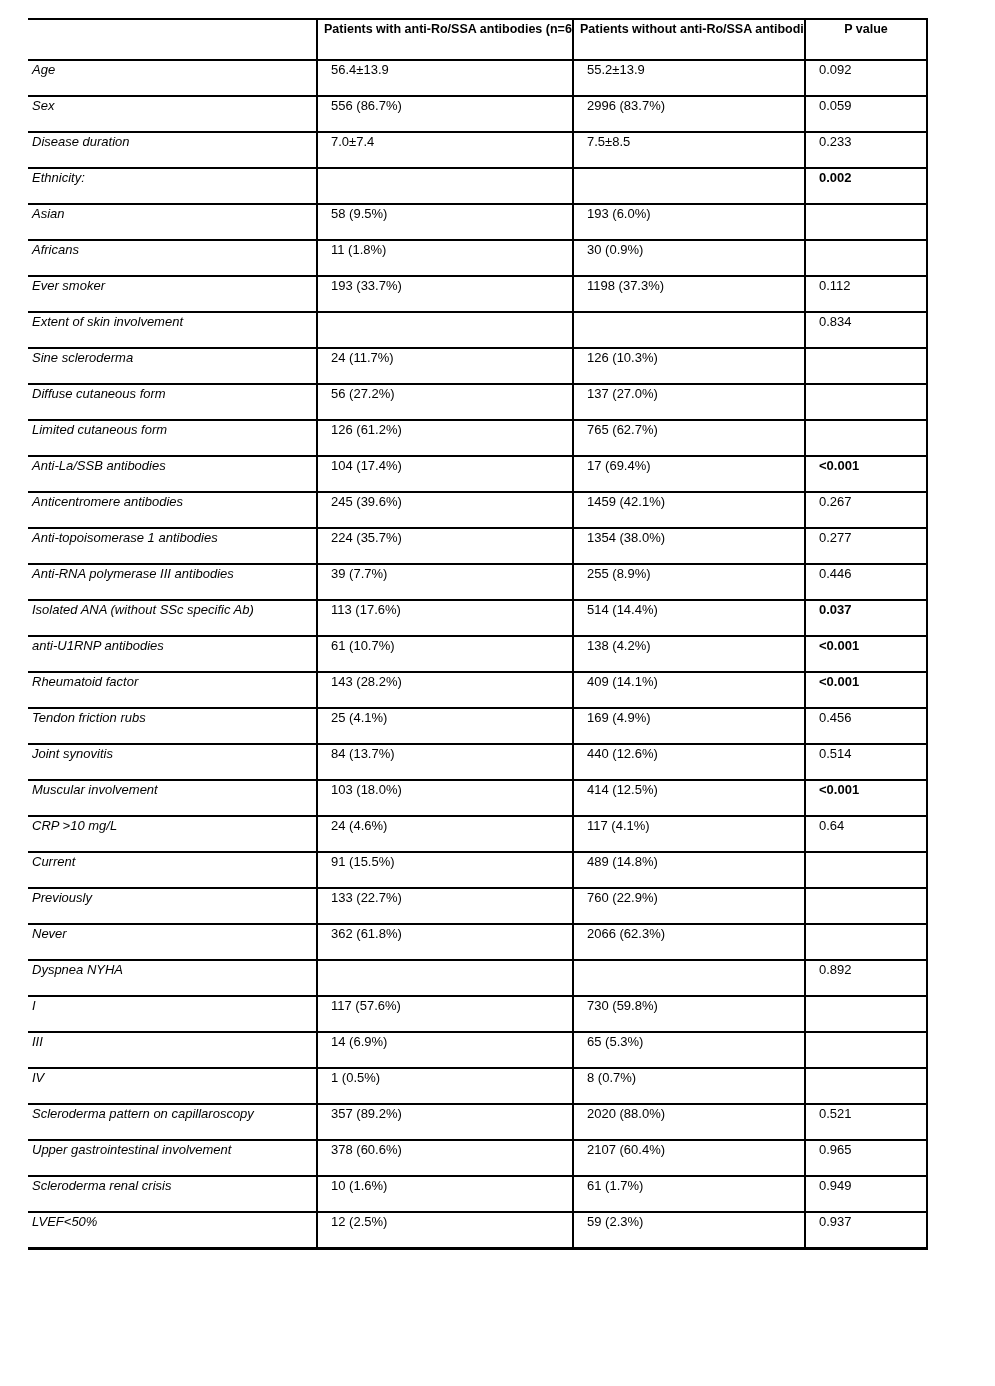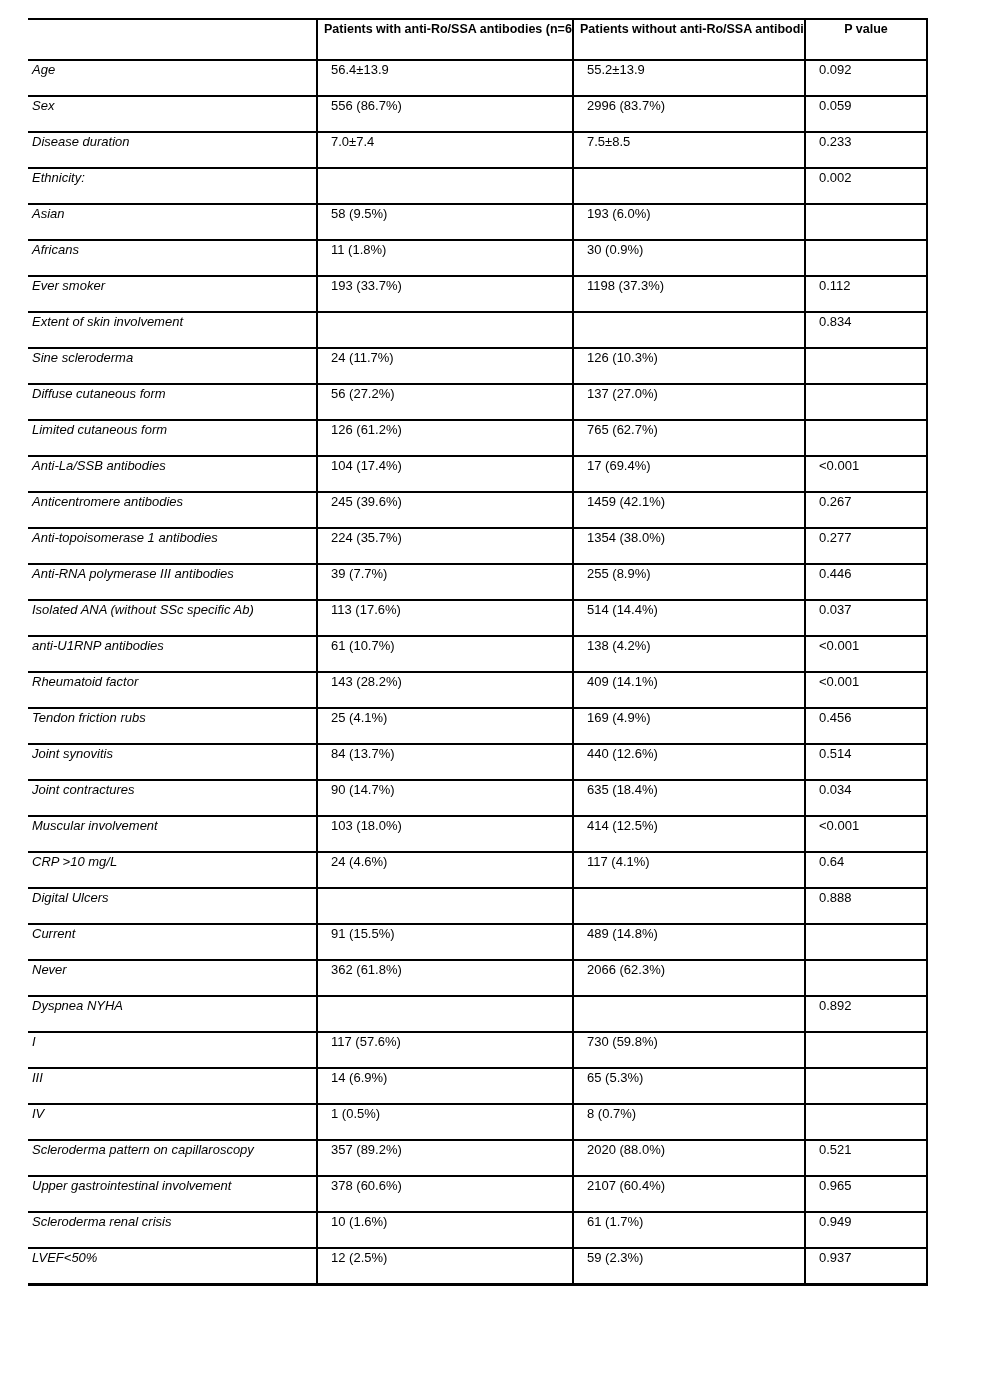--- a/index.html
+++ b/index.html
@@ -55,21 +55,21 @@
     line-height: 1.25;
   }
   tbody td.col-label {
     padding-left: 4px;
     font-style: italic;
   }
   tbody tr:last-child td {
     border-bottom: 3px solid #000000;
   }
   td.bold {
-    font-weight: normal;
+    font-weight: bold;
     margin-top: 20px;
   }
 </style>
 </head>
 <body>
 
 <div class="page">
   <table class="comparison">
     <colgroup>
       <col style="width:289px">
@@ -200,47 +200,41 @@
       <td>169 (4.9%)</td>
       <td>0.456</td>
     </tr>
         <tr>
       <td class="col-label">Joint synovitis</td>
       <td>84 (13.7%)</td>
       <td>440 (12.6%)</td>
       <td>0.514</td>
     </tr>
         <tr>
-      <td class="col-label">Joint contractures</td>
-      <td>90 (14.7%)</td>
-      <td>635 (18.4%)</td>
-      <td class="bold">0.034</td>
-    </tr>
-        <tr>
       <td class="col-label">Muscular involvement</td>
       <td>103 (18.0%)</td>
       <td>414 (12.5%)</td>
       <td class="bold">&lt;0.001</td>
     </tr>
         <tr>
       <td class="col-label">CRP &gt;10 mg/L</td>
       <td>24 (4.6%)</td>
       <td>117 (4.1%)</td>
       <td>0.64</td>
     </tr>
         <tr>
-      <td class="col-label">Digital Ulcers</td>
-      <td></td>
-      <td></td>
-      <td>0.888</td>
-    </tr>
-        <tr>
       <td class="col-label">Current</td>
       <td>91 (15.5%)</td>
       <td>489 (14.8%)</td>
+      <td></td>
+    </tr>
+        <tr>
+      <td class="col-label">Previously</td>
+      <td>133 (22.7%)</td>
+      <td>760 (22.9%)</td>
       <td></td>
     </tr>
         <tr>
       <td class="col-label">Never</td>
       <td>362 (61.8%)</td>
       <td>2066 (62.3%)</td>
       <td></td>
     </tr>
         <tr>
       <td class="col-label">Dyspnea NYHA</td>

